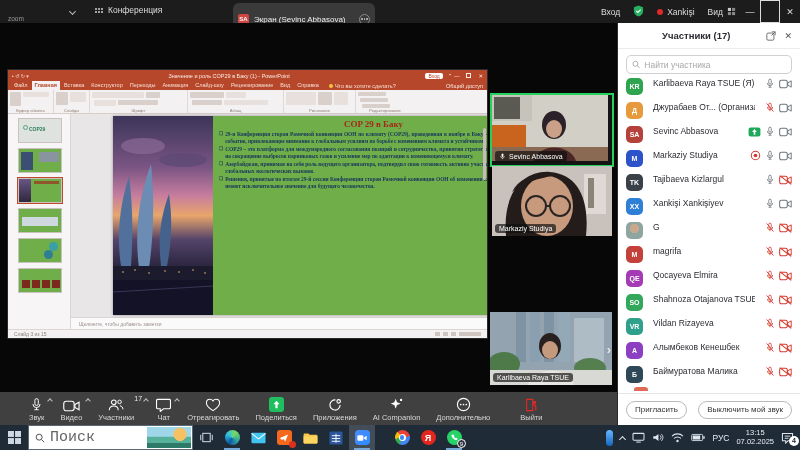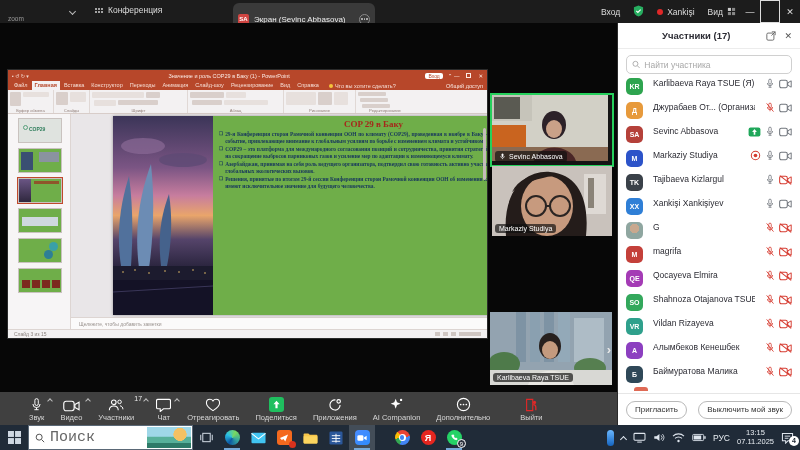--- a/index.html
+++ b/index.html
@@ -985,21 +985,21 @@
       <span class="ti">
           <svg width="14" height="9" viewBox="0 0 16 9">
             <rect x="0.8" y="1" width="12.5" height="7" rx="1" fill="none" stroke="#dfe6ee" stroke-width="1"></rect>
             <rect x="2" y="2.2" width="8.5" height="4.6" fill="#dfe6ee"></rect>
             <rect x="14" y="3" width="1.6" height="3" fill="#dfe6ee"></rect>
           </svg>
         </span>
       <span class="tk-lang">РУС</span>
       <span class="tk-clock">
         <span>13:15</span><br>
-        <span>07.11.2025</span>
+        <span>07.02.2025</span>
       </span>
       <span class="ti notif">
         <svg width="13" height="12" viewBox="0 0 14 13">
             <path d="M1.5 1.5h11v8h-5l-2.5 2.5V9.5h-3.5z" fill="none" stroke="#dfe6ee" stroke-width="1.1"></path>
             <line x1="4" y1="4.5" x2="10" y2="4.5" stroke="#dfe6ee" stroke-width="1"></line>
             <line x1="4" y1="6.8" x2="8" y2="6.8" stroke="#dfe6ee" stroke-width="1"></line>
           </svg>
         <span class="nbadge">4</span>
       </span>
     </div>

